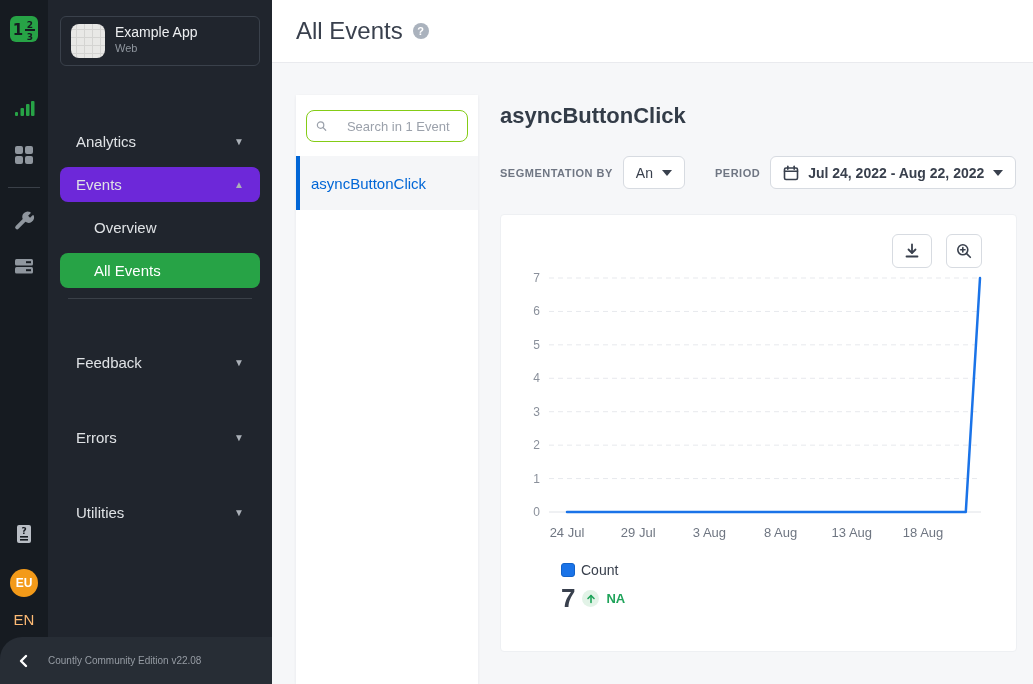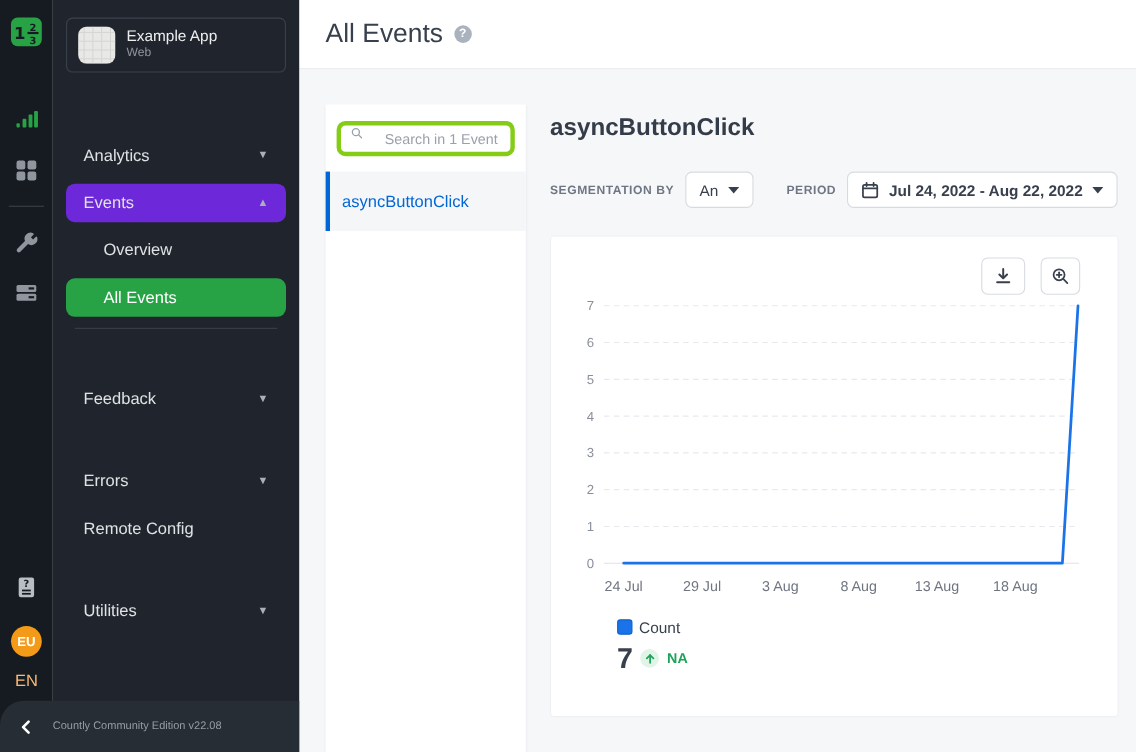--- a/index.html
+++ b/index.html
@@ -44,21 +44,21 @@
   
   .content { flex:1; display:flex; flex-direction:column; background:#f6f7f9; }
   .topbar { height:63px; background:#fff; border-bottom:1px solid #e9eaee; display:flex; align-items:center; padding-left:24px; flex-shrink:0; }
   .page-title { font-size:24px; font-weight:500; color:#39404d; }
   .help-badge { width:16px; height:16px; border-radius:50%; background:#aab2bd; color:#fff; font-size:11px; font-weight:bold; display:flex; align-items:center; justify-content:center; margin-left:10px; cursor:pointer; }
 
   .content-body { flex:1; display:flex; padding:0 16px 0 24px; overflow:hidden; }
 
   .event-panel { width:182px; margin-top:32px; background:#fff; box-shadow:0 1px 3px rgba(20,30,50,.07); flex-shrink:0; display:flex; flex-direction:column; }
   .search-wrap { padding:15px 10px 14px; }
-  .search-box { display:flex; gap:20px; border:4px solid #84cc16; border-radius:8px; height:32px; padding:0 9px; background:#fff; }
+  .search-box { display:flex; align-items:center; gap:20px; border:1px solid #84cc16; border-radius:8px; height:32px; padding:0 9px; background:#fff; }
   .search-box input { border:none; outline:none; width:100%; font-size:13px; color:#39404d; font-family:inherit; background:transparent; }
   .search-box input::placeholder { color:#9ba1ab; }
   .event-list-item { height:54px; display:flex; align-items:center; padding-left:11px; background:#f5f6f8; border-left:4px solid var(--link_blue); color:var(--link_blue); font-size:15px; font-weight:500; cursor:pointer; }
 
   .main-col { flex:1; margin-left:22px; display:flex; flex-direction:column; }
   .section-title { margin-top:40px; font-size:22px; font-weight:600; color:#333c48; }
   .controls-row { display:flex; align-items:center; margin-top:27px; }
   .ctrl-label { font-size:11px; font-weight:600; letter-spacing:.5px; color:#6f7683; text-transform:uppercase; }
   .dropdown-btn { display:flex; align-items:center; gap:9px; background:#fff; border:1px solid #d7dbe1; border-radius:6px; height:33px; padding:0 12px; font-size:14px; color:#39404d; cursor:pointer; }
   .dropdown-btn .dd-caret { width:0; height:0; border-left:5px solid transparent; border-right:5px solid transparent; border-top:6px solid #39404d; }
@@ -166,23 +166,20 @@
       </div>
       <div class="menu-divider"></div>
 
       <div class="menu-item gap-lg">
         <span>Feedback</span>
         <span class="caret">▼</span>
       </div>
       <div class="menu-item gap-lg">
         <span>Errors</span>
         <span class="caret">▼</span>
-      </div>
-      <div class="menu-item">
-        <span>Remote Config</span>
       </div>
       <div class="menu-item gap-lg">
         <span>Utilities</span>
         <span class="caret">▼</span>
       </div>
     </nav>
 
     <div class="bottom-bar">
       <div class="collapse-btn">
         <svg width="14" height="14" viewBox="0 0 14 14" fill="none" stroke="#fff" stroke-width="2.4" stroke-linecap="round" stroke-linejoin="round">

